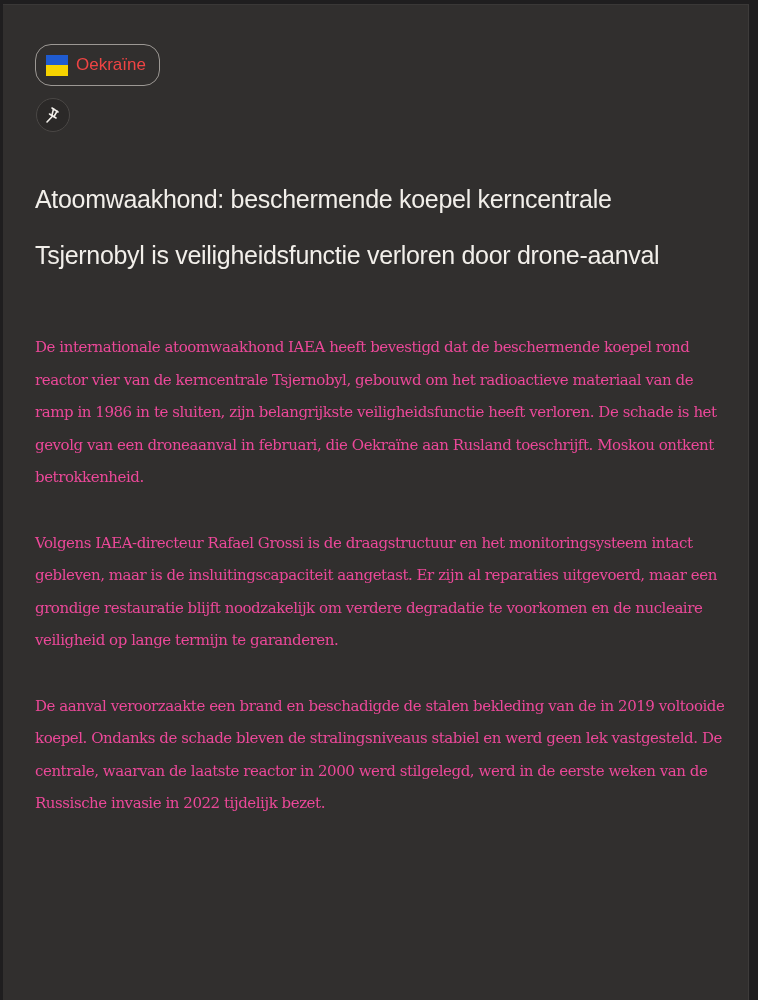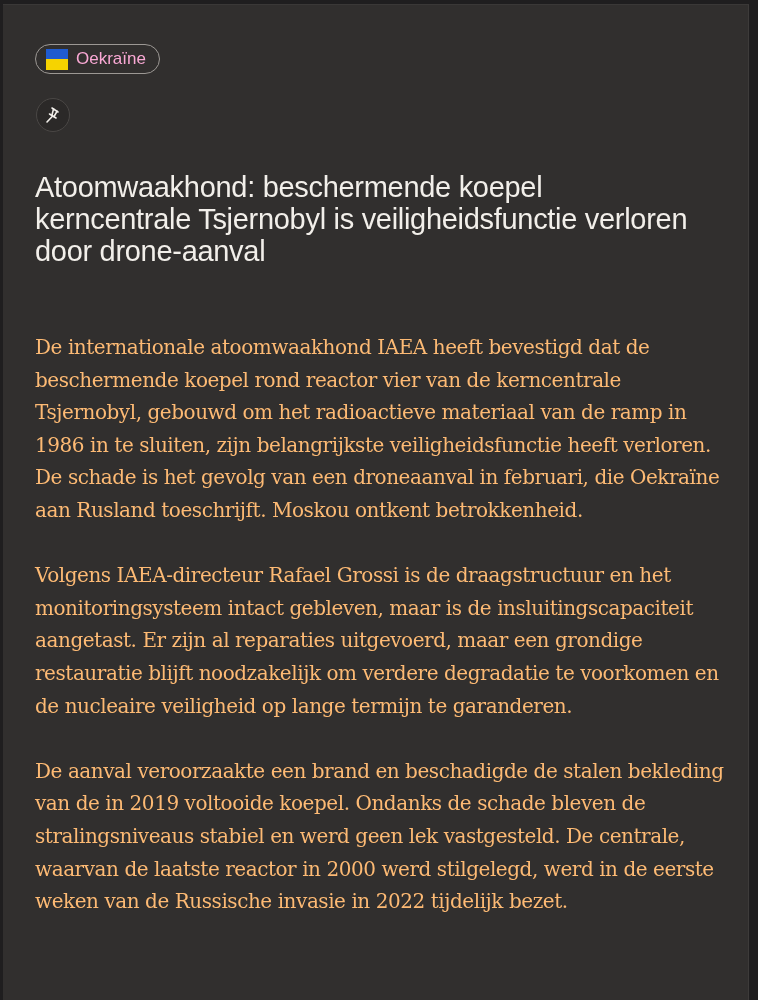--- a/index.html
+++ b/index.html
@@ -24,25 +24,25 @@
     .tags {
       position: absolute;
       left: 32px;
       top: 39px;
       display: flex;
       gap: 6px;
     }
     .tag {
       display: flex;
       align-items: center;
-      height: 30px;
+      height: 42px;
       padding: 0 13px 0 10px;
       border: 1.5px solid #9c9894;
       border-radius: 16px;
-      color: #f9a8d4;
+      color: #ef4444;
       font-family: "Liberation Sans", sans-serif;
       font-size: 17px;
       box-sizing: border-box;
       cursor: pointer;
     }
     .flag {
       width: 22px;
       height: 21px;
       margin-right: 8px;
       display: flex;
@@ -66,32 +66,32 @@
     }
     .title {
       position: absolute;
       left: 32px;
       top: 166px;
       width: 660px;
       margin: 0;
       color: #f2efea;
       font-family: "Liberation Sans", sans-serif;
       font-weight: normal;
-      font-size: 29px;
-      line-height: 32px;
+      font-size: 25px;
+      line-height: 56px;
       letter-spacing: -0.3px;
     }
     .body {
       position: absolute;
       left: 32px;
       top: 326px;
       width: 690px;
-      color: #fdba74;
+      color: #ec4899;
       font-family: "DejaVu Serif", serif;
-      font-size: 20px;
+      font-size: 15px;
       line-height: 32.6px;
       letter-spacing: -0.45px;
     }
     .body p {
       margin: 0 0 32.6px 0;
     }
   </style>
 </head>
 <body>
 

